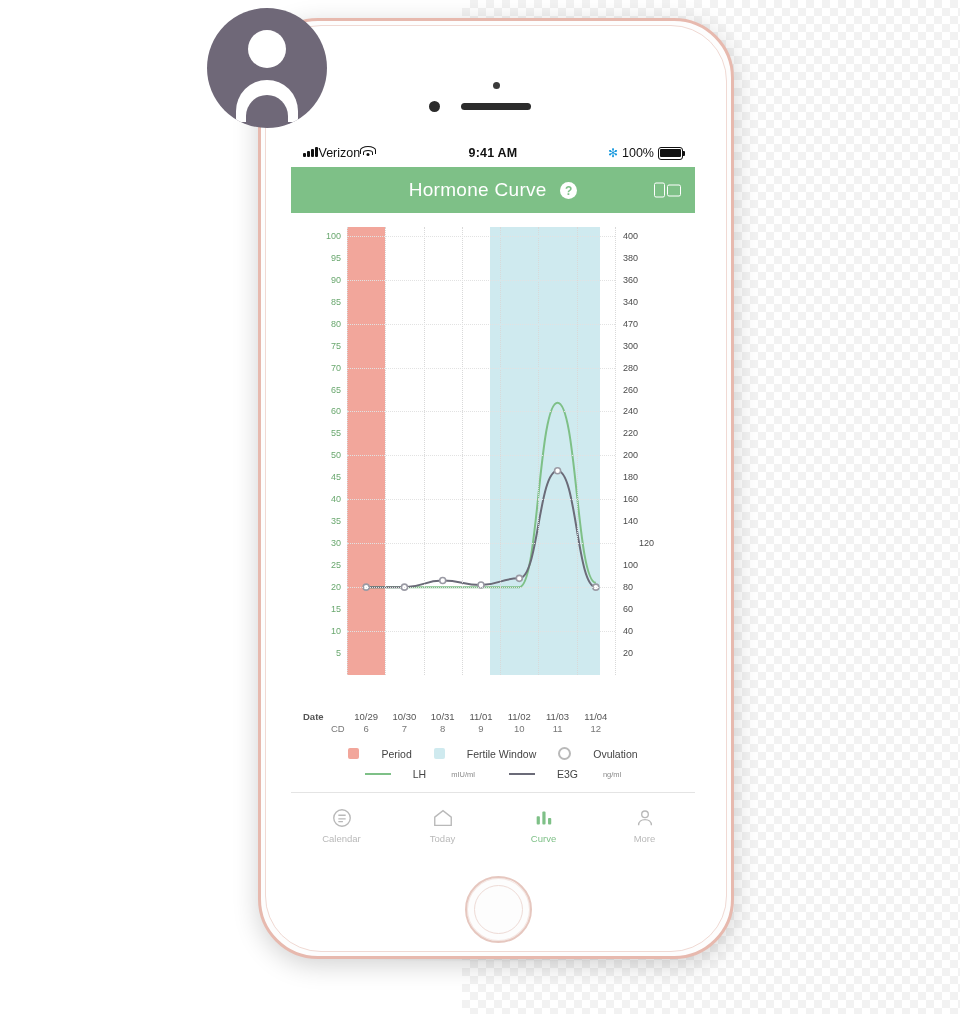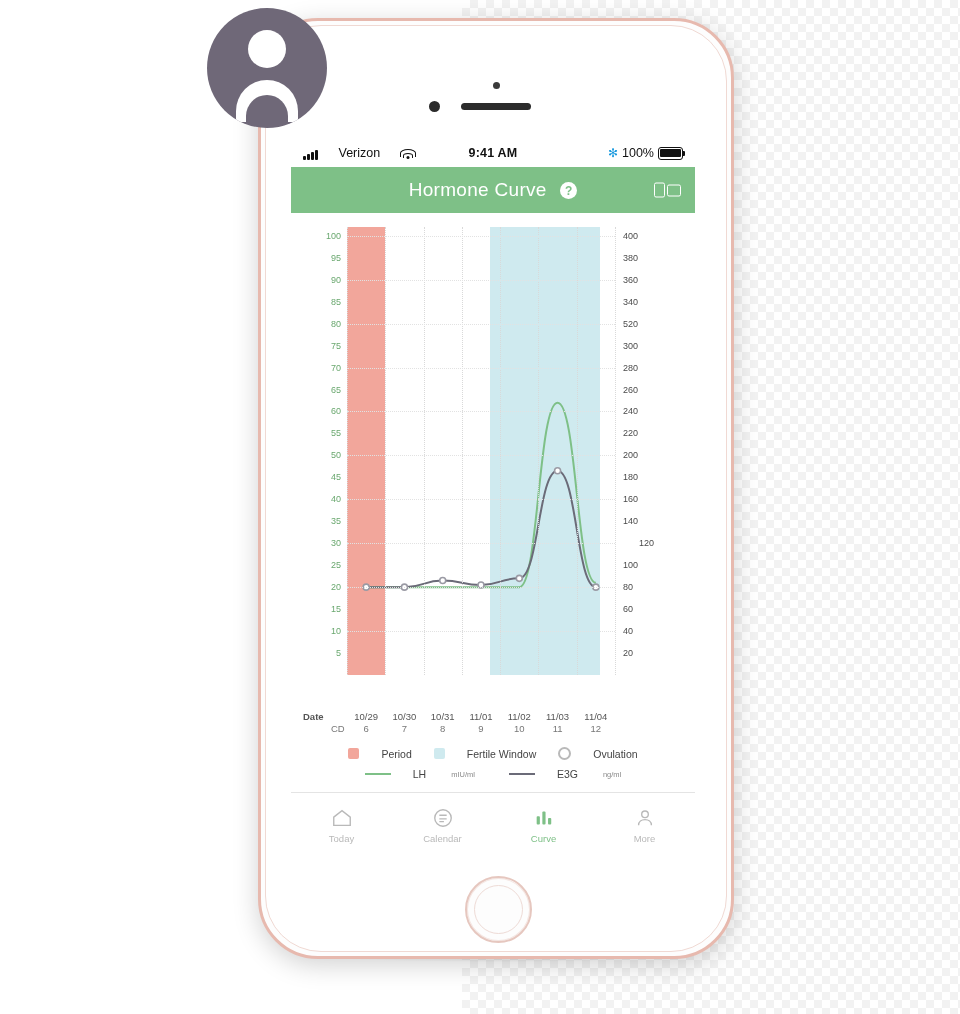--- a/index.html
+++ b/index.html
@@ -27,21 +27,21 @@
 
   .home-btn{position:absolute;left:50%;top:855px;width:63px;height:63px;margin-left:-31px;
     border-radius:50%;background:#fdfdfd;border:2px solid #e6c7bf;box-shadow:inset 0 0 0 1px #f4e6e2;}
   .home-btn::after{content:"";position:absolute;inset:7px;border-radius:50%;border:1px solid #eedbd6;}
 
   
   .screen{position:absolute;left:30px;top:118px;width:404px;height:718px;background:#fff;overflow:hidden;}
 
   
   .statusbar{height:28px;display:flex;align-items:center;padding:0 12px;font-size:12.5px;color:#111;}
-  .sb-left{display:flex;align-items:flex-end;gap:21px;width:38%;}
+  .sb-left{display:flex;align-items:flex-start;gap:1px;width:38%;}
   .sb-center{width:24%;text-align:center;font-weight:600;letter-spacing:.2px;}
   .sb-right{width:38%;display:flex;align-items:center;justify-content:flex-end;gap:4px;}
   .bars{display:flex;align-items:flex-end;gap:1.5px;height:11px;}
   .bars i{display:block;width:2.5px;background:#111;border-radius:1px;}
   .bars i:nth-child(1){height:4px}.bars i:nth-child(2){height:6px}
   .bars i:nth-child(3){height:8px}.bars i:nth-child(4){height:10px}
   .carrier{font-size:12.5px;}
   .wifi{position:relative;width:14px;height:11px;}
   .wifi span{position:absolute;left:50%;border:1.6px solid #111;border-bottom:none;border-radius:50% 50% 0 0;transform:translateX(-50%);}
   .wifi span:nth-child(1){width:14px;height:7px;top:0;}
@@ -198,21 +198,21 @@
           <div class="tick r" style="top: 330.235px; margin-left: 16px;">120</div>
           <div class="tick r" style="top: 308.275px;">140</div>
           <div class="tick r" style="top: 286.314px;">160</div>
           <div class="tick r" style="top: 264.353px;">180</div>
           <div class="tick r" style="top: 242.392px;">200</div>
           <div class="tick r" style="top: 220.431px;">220</div>
           <div class="tick r" style="top: 198.471px;">240</div>
           <div class="tick r" style="top: 176.51px;">260</div>
           <div class="tick r" style="top: 154.549px;">280</div>
           <div class="tick r" style="top: 132.588px;">300</div>
-          <div class="tick r" style="top: 110.627px;">520</div>
+          <div class="tick r" style="top: 110.627px;">470</div>
           <div class="tick r" style="top: 88.6667px;">340</div>
           <div class="tick r" style="top: 66.7059px;">360</div>
           <div class="tick r" style="top: 44.7451px;">380</div>
           <div class="tick r" style="top: 22.7843px;">400</div>
         </div>
 
       <div class="plot" id="plot">
         <div class="band-period"></div>
         <div class="band-fertile"></div>
         <svg id="svg" width="268" height="448">
@@ -306,33 +306,33 @@
           <span class="lined" style="border-top-color: rgb(107, 107, 120);"></span>
           <span>E3G</span>
           <span class="unit">ng/ml</span>
         </div>
       </div>
 
     <div class="tabbar" id="tabbar">
         <div class="tab">
           <span>
             <svg width="22" height="22" viewBox="0 0 24 24" fill="none" stroke="currentColor" stroke-width="1.5">
-              <path d="M3 11 L12 4 L21 11 V20 H3 Z"></path>
+              <circle cx="12" cy="12" r="9"></circle>
+              <path d="M8 9h8M8 13h8M8 16h5"></path>
             </svg>
           </span>
-          <span>Today</span>
+          <span>Calendar</span>
         </div>
         <div class="tab">
           <span>
             <svg width="22" height="22" viewBox="0 0 24 24" fill="none" stroke="currentColor" stroke-width="1.5">
-              <circle cx="12" cy="12" r="9"></circle>
-              <path d="M8 9h8M8 13h8M8 16h5"></path>
+              <path d="M3 11 L12 4 L21 11 V20 H3 Z"></path>
             </svg>
           </span>
-          <span>Calendar</span>
+          <span>Today</span>
         </div>
         <div class="tab active">
           <span>
             <svg width="22" height="22" viewBox="0 0 24 24" fill="currentColor">
               <rect x="4" y="10" width="3.5" height="9" rx="1"></rect>
               <rect x="10.2" y="5" width="3.5" height="14" rx="1"></rect>
               <rect x="16.4" y="12" width="3.5" height="7" rx="1"></rect>
             </svg>
           </span>
           <span>Curve</span>

